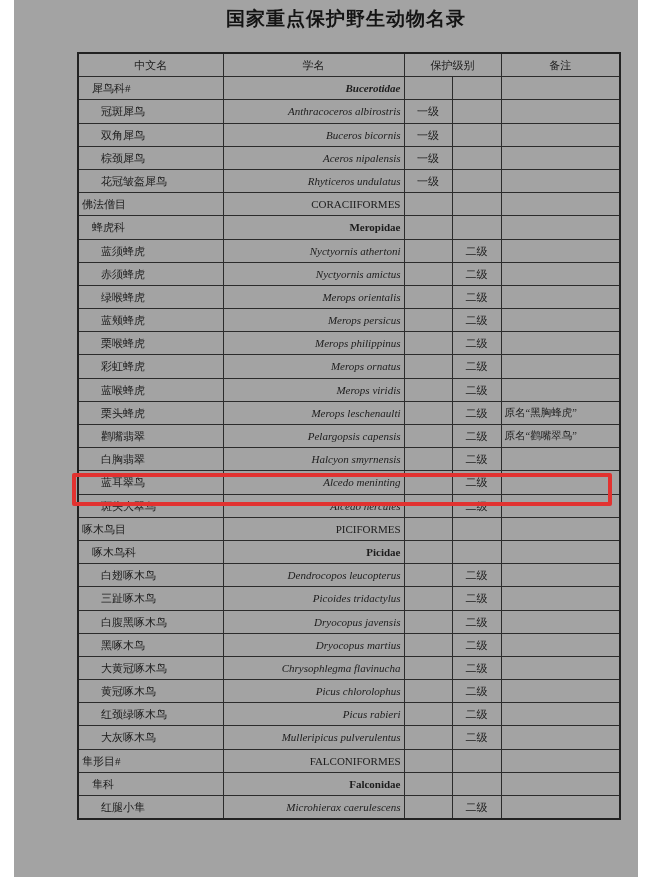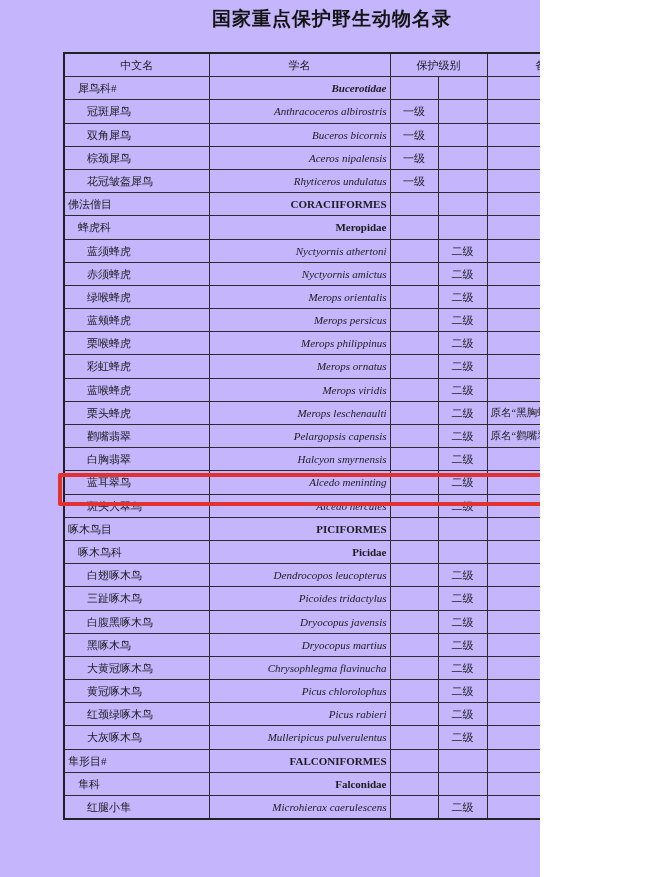--- a/index.html
+++ b/index.html
@@ -1,23 +1,24 @@
 <!DOCTYPE html>
 <html><head>
 <meta charset="utf-8">
 <style>
   html,body { margin:0; padding:0; background:#ffffff; }
   .page {
     position: relative;
-    width: 540px;
+    width: 624px;
     height: 877px;
-    background: #c4b5fd;
+    background: #a3a3a3;
     font-family: "Liberation Serif", "DejaVu Serif", serif;
     color: #1c1c1c;
     overflow: hidden;
+    margin-left: 14px;
   }
   .title {
     position: absolute;
     top: 6px;
     left: 0;
     width: 664px;
     text-align: center;
     font-size: 19px;
     font-weight: bold;
     letter-spacing: 1px;
@@ -53,21 +54,21 @@
     font-weight: normal;
     font-size: 11px;
   }
   td.cn   { text-align: left; }
   td.sci  { text-align: right; font-style: italic; padding-left: 5px; }
   td.lv1, td.lv2 { text-align: center; }
   td.note { font-size: 10.5px; }
   tr.order  td.cn {  }
   tr.family td.cn { padding-left: 13px; }
   tr.species td.cn { padding-left: 22px; }
-  tr.order td.sci  { font-style: normal; font-weight: bold; }
+  tr.order td.sci  { font-style: normal; font-weight: normal; }
   tr.family td.sci { font-style: normal; font-weight: bold; }
   tr.family td.sci.sci-italic { font-style: italic; }
   .highlight-box {
     position: absolute;
     box-sizing: border-box;
     border: 4px solid #e23230;
     border-radius: 2px;
     pointer-events: none;
   }
   .footer {

